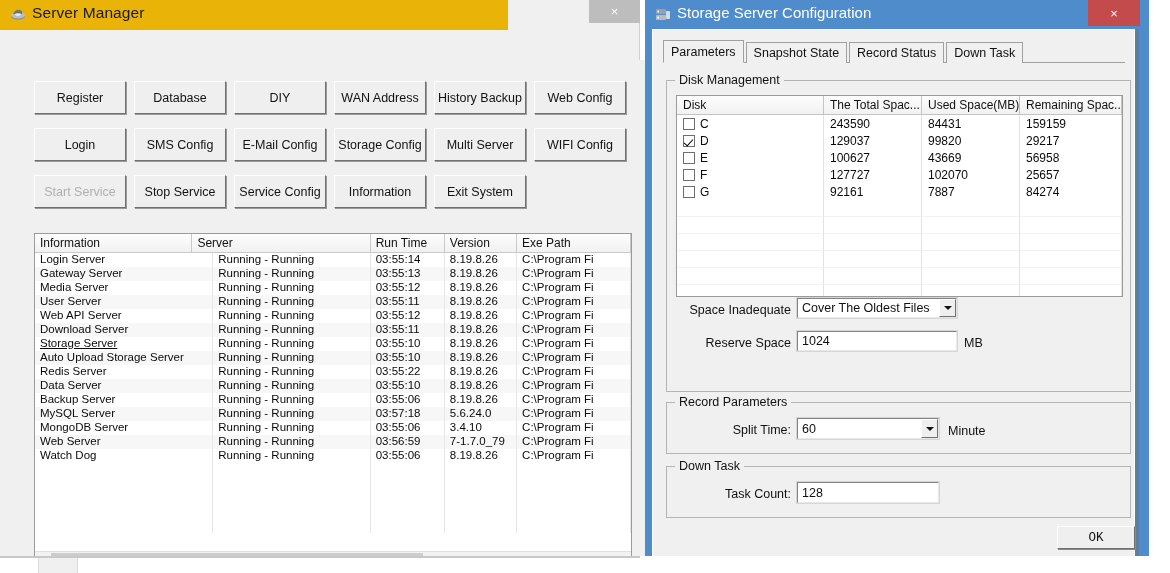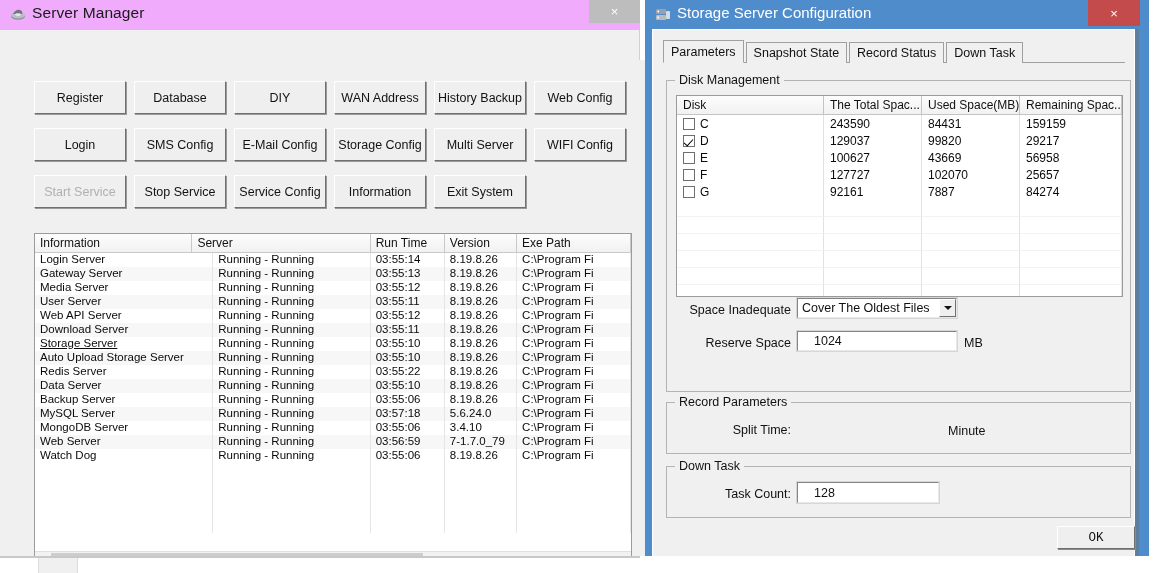--- a/index.html
+++ b/index.html
@@ -27,22 +27,22 @@
     background: #f0f0f0; border-left: 1px solid #dcdcdc; border-right: 1px solid #dcdcdc;
   }
 
   
   .win-sm {
     position: absolute; left: 0; top: 0; width: 640px; height: 556px;
     background: #f0f0f0;
     border-right: 1px solid #d0d0d0;
   }
   .sm-titlebar {
-    position: absolute; left: 0; top: 0; width: 640px; height: 30px;
-    background: #f0abfc;
+    position: absolute; left: 0; top: 0; width: 508px; height: 30px;
+    background: #eab308;
   }
   .sm-title-icon {
     position: absolute; left: 10px; top: 7px; width: 17px; height: 16px;
   }
   .sm-title-text {
     position: absolute; left: 32px; top: 4px;
     font-size: 15.5px; color: #1a1a1a; letter-spacing: .1px;
     font-family: "Liberation Sans", sans-serif;
   }
   .sm-close {
@@ -213,21 +213,21 @@
   }
 
   
   .flabel { position: absolute; font-size: 12.5px; color: #111; text-align: right; }
   .sunken {
     position: absolute; background: #ffffff;
     border-top: 1px solid #848484; border-left: 1px solid #848484;
     border-right: 1px solid #e8e8e8; border-bottom: 1px solid #e8e8e8;
     outline: 1px solid #d6d6d6;
     display: flex; align-items: center;
-    font-size: 12.5px; color: #111; padding-left: 16px;
+    font-size: 12.5px; color: #111; padding-left: 4px;
   }
   .combo { position: absolute; }
   .combo .cfield {
     position: absolute; left: 0; top: 0; right: 0; bottom: 0;
     background: #ffffff;
     border-top: 1px solid #848484; border-left: 1px solid #848484;
     border-right: 1px solid #e8e8e8; border-bottom: 1px solid #e8e8e8;
     outline: 1px solid #d6d6d6;
     display: flex; align-items: center;
     font-size: 12.5px; color: #111; padding-left: 4px;
@@ -584,20 +584,26 @@
         </div>
 
         <div class="flabel" style="left:14px; top:255px; width:110px;">Reserve Space</div>
         <div class="sunken" style="left:130px; top:250px; width:160px; height:20px;">1024</div>
         <div class="unit" style="left:297px; top:255px;">MB</div>
       </div>
 
       <div class="group" style="left:13px; top:372px; width:465px; height:52px;">
         <div class="glabel">Record Parameters</div>
         <div class="flabel" style="left:10px; top:20px; width:114px;">Split Time:</div>
+        <div class="combo" style="left:130px; top:15px; width:142px; height:21px;">
+          <div class="cfield">60</div>
+          <div class="carrow">
+              <i></i>
+            </div>
+        </div>
         <div class="unit" style="left:281px; top:21px;">Minute</div>
       </div>
 
       <div class="group" style="left:13px; top:436px; width:465px; height:52px;">
         <div class="glabel">Down Task</div>
         <div class="flabel" style="left:10px; top:20px; width:114px;">Task Count:</div>
         <div class="sunken" style="left:130px; top:15px; width:142px; height:21px;">128</div>
       </div>
 
       <div class="okbtn">OK</div>

